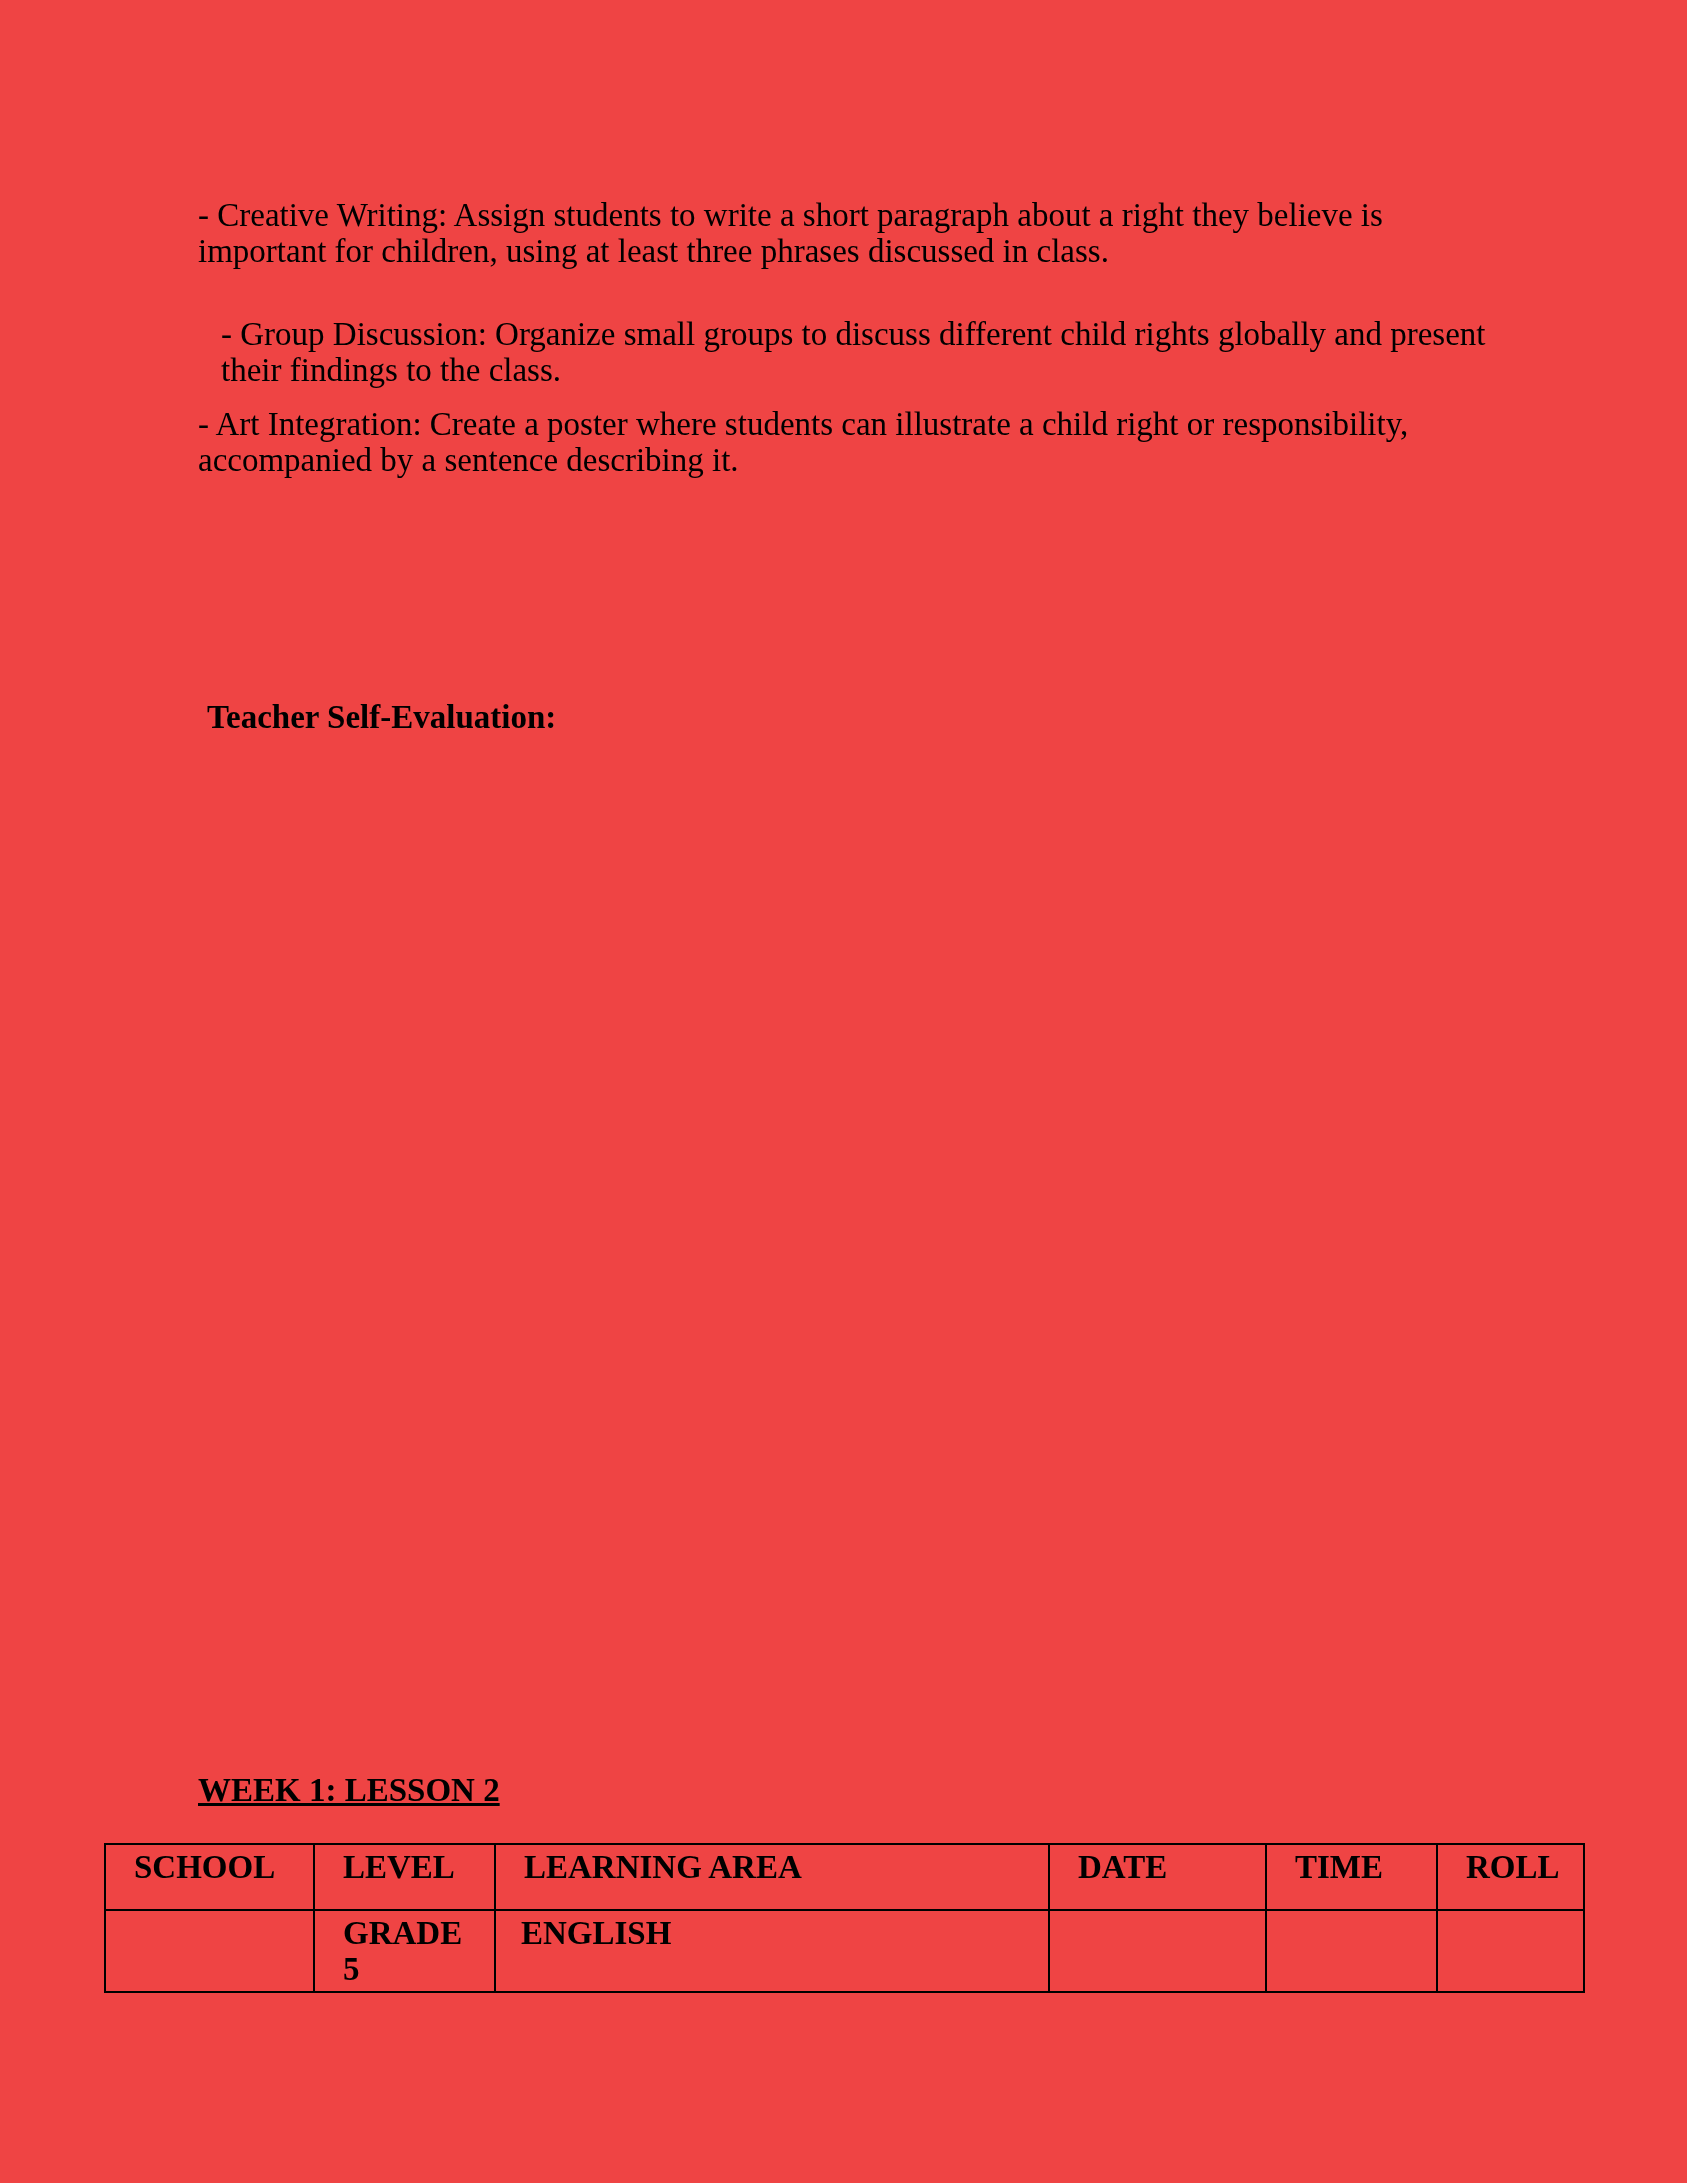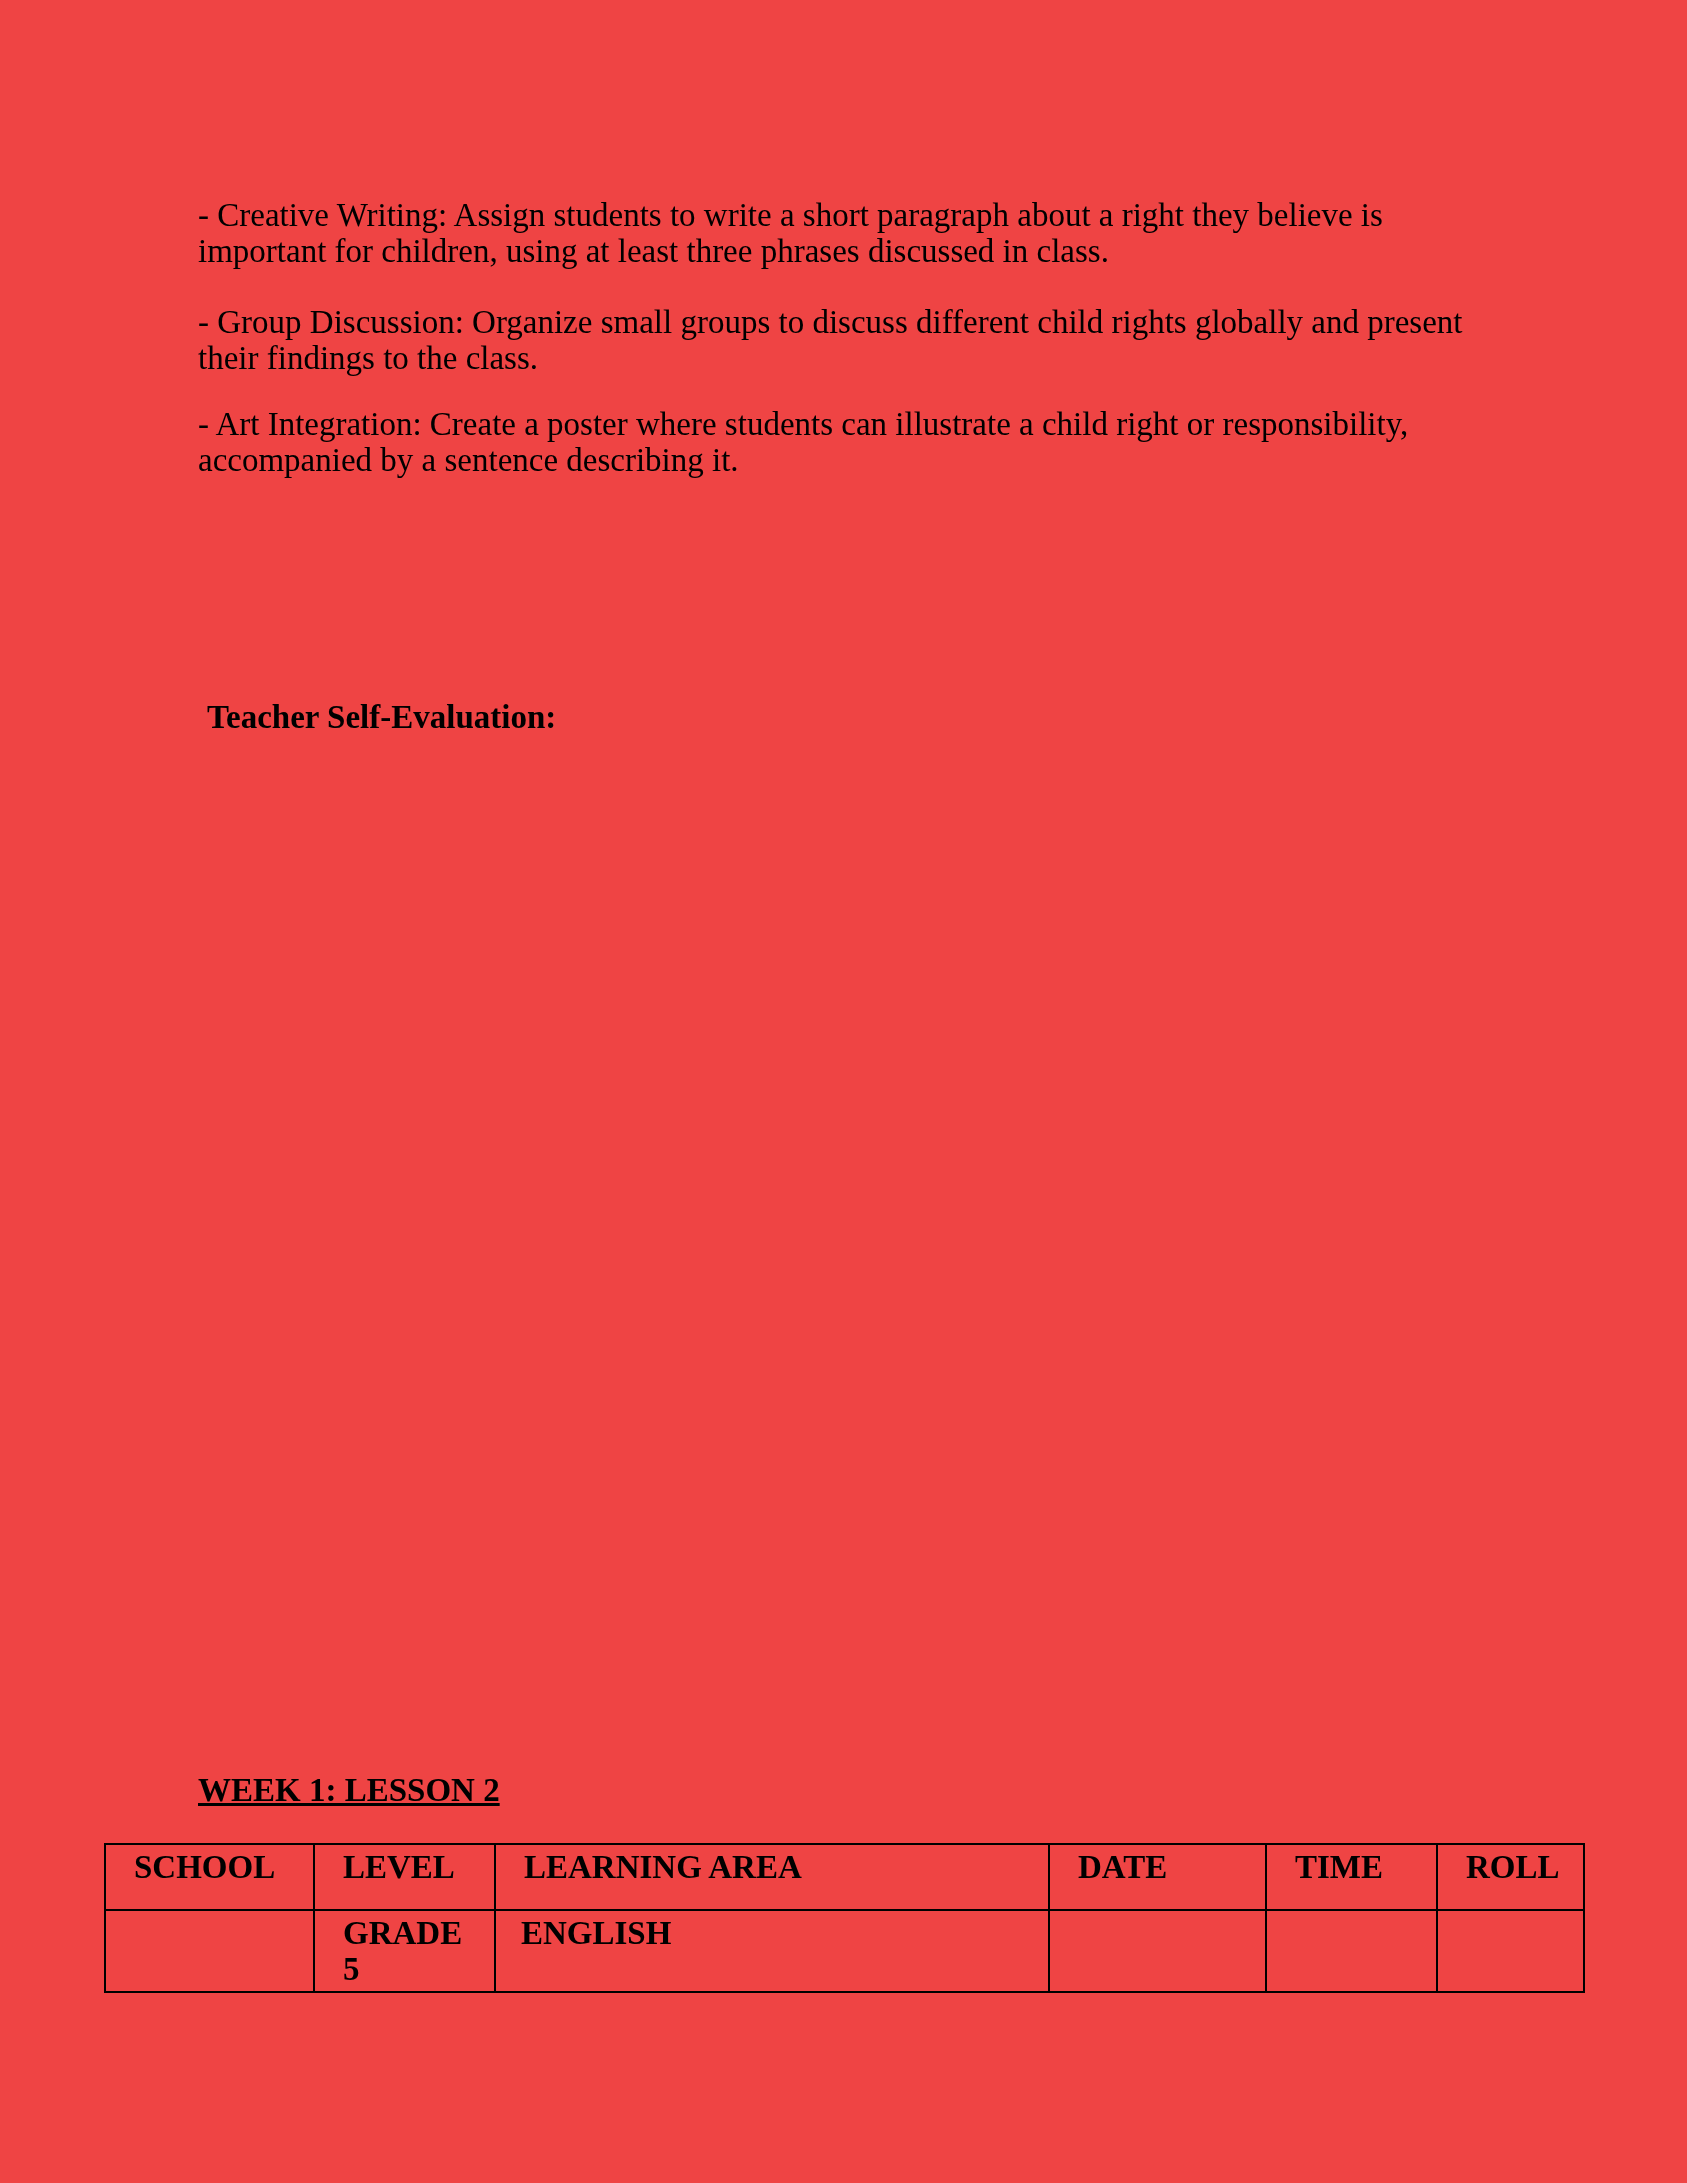--- a/index.html
+++ b/index.html
@@ -25,21 +25,21 @@
   .para {
     position: absolute;
     left: 198px;
     width: 1290px;
     font-size: 33px;
     line-height: 36px;
     text-align: left;
     white-space: normal;
   }
   .para-1 { top: 197px; }
-  .para-2 { top: 304px; }
+  .para-2 { top: 316px; margin-left: 23px; }
   .para-3 { top: 406px; }
   .heading {
     position: absolute;
     font-size: 33px;
     font-weight: bold;
     line-height: 36px;
     white-space: nowrap;
     text-align: center;
   }
   .heading-self-eval { left: 207px; top: 699px; }

